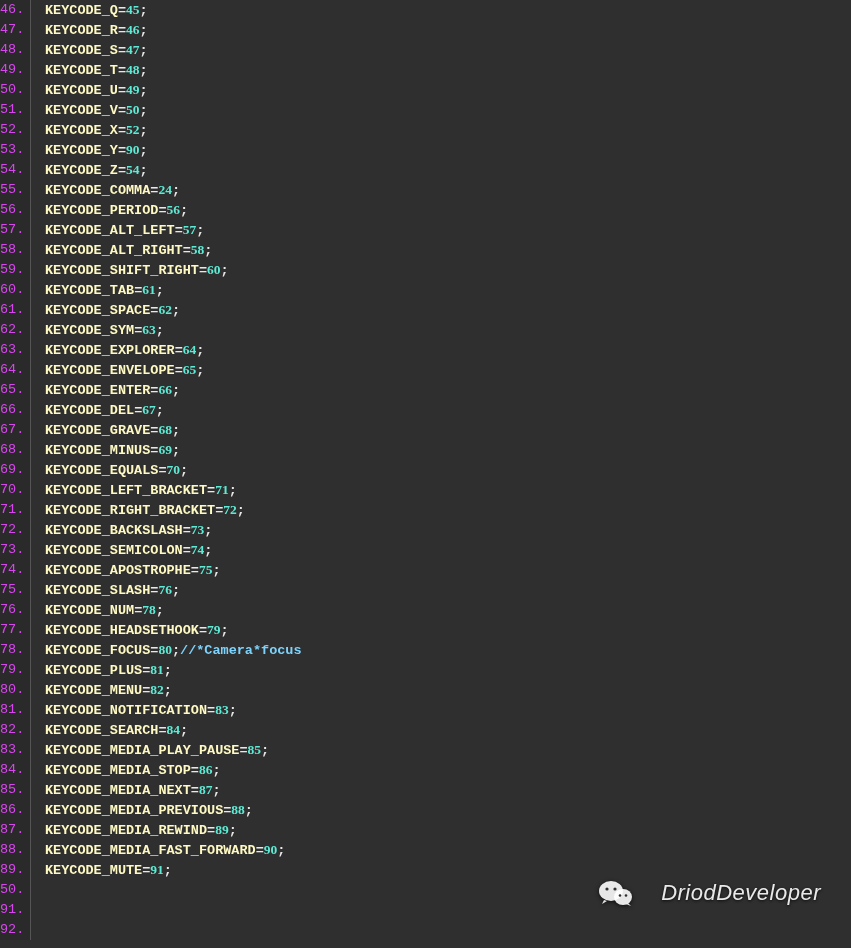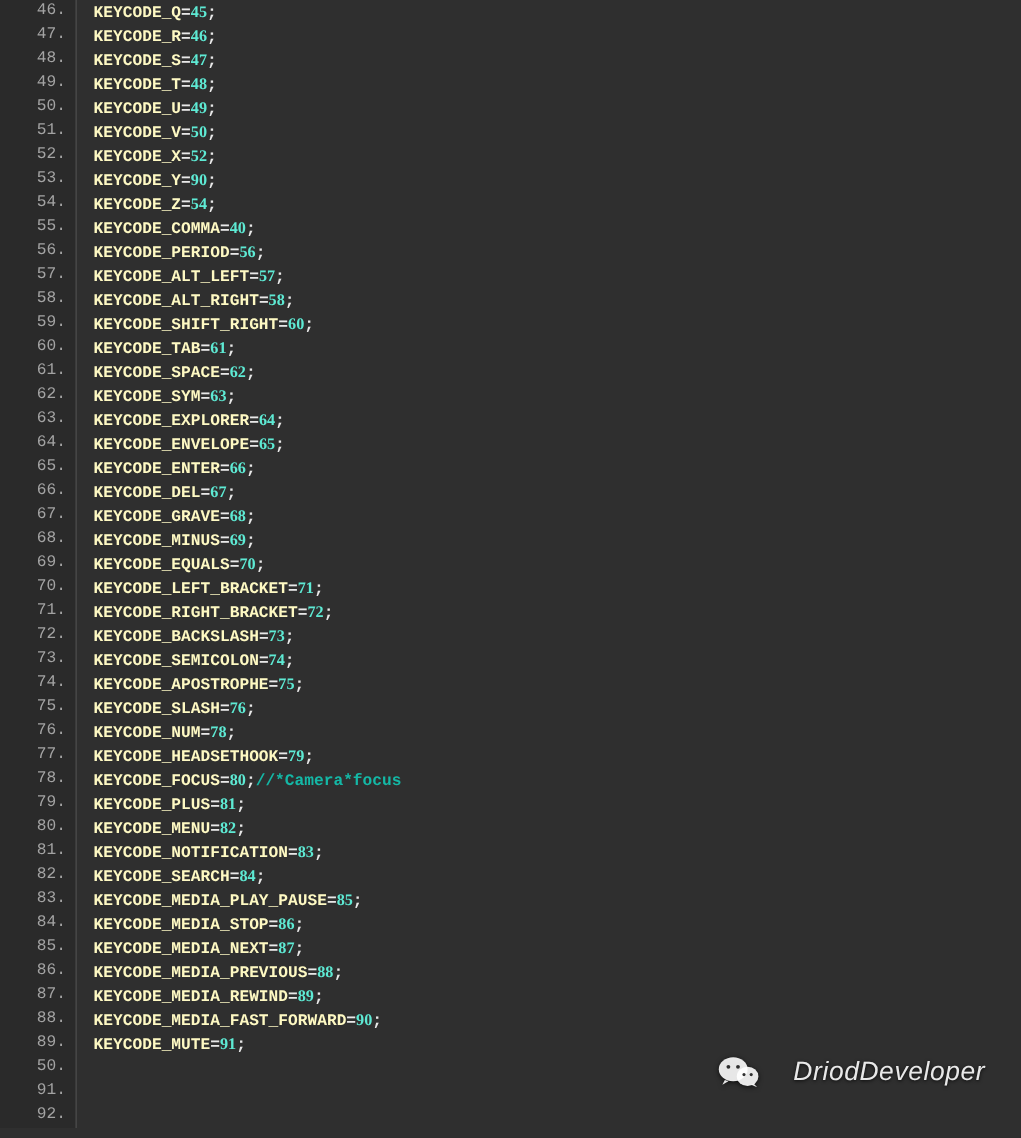--- a/index.html
+++ b/index.html
@@ -12,41 +12,41 @@
     width: 851px;
     height: 948px;
     overflow: hidden;
     position: relative;
     font-weight: bold;
   }
   .editor {
     display: flex;
   }
   .gutter {
-    width: 64px;
+    width: 31px;
     background: #2a2a2a;
     text-align: right;
     padding-right: 8px;
-    color: #a3a3a3;
+    color: #d946ef;
     user-select: none;
     border-right: 1px solid #555;
     font-weight: normal;
   }
   .code {
     background: #2f2f2f;
     padding-left: 14px;
     flex: 1;
   }
   .line { height: 20px; white-space: pre; }
   .gline { height: 20px; }
   .ident { color: #fef9c3; }
   .op { color: #e8e8e8; }
   .num { color: #5eead4; font-family: Liberation Serif, serif; }
   .semi { color: #e8e8e8; }
-  .comment { color: #14b8a6; }
+  .comment { color: #7dd3fc; }
 
   .watermark {
     position: absolute;
     right: 30px;
     bottom: 40px;
     display: flex;
     align-items: center;
     color: rgba(255,255,255,0.9);
     font-family: Arial, sans-serif;
     font-size: 22px;
@@ -115,21 +115,21 @@
   <div class="code" id="code">
       <div class="line"><span class="ident">KEYCODE_Q</span><span class="op">=</span><span class="num">45</span><span class="semi">;</span></div>
       <div class="line"><span class="ident">KEYCODE_R</span><span class="op">=</span><span class="num">46</span><span class="semi">;</span></div>
       <div class="line"><span class="ident">KEYCODE_S</span><span class="op">=</span><span class="num">47</span><span class="semi">;</span></div>
       <div class="line"><span class="ident">KEYCODE_T</span><span class="op">=</span><span class="num">48</span><span class="semi">;</span></div>
       <div class="line"><span class="ident">KEYCODE_U</span><span class="op">=</span><span class="num">49</span><span class="semi">;</span></div>
       <div class="line"><span class="ident">KEYCODE_V</span><span class="op">=</span><span class="num">50</span><span class="semi">;</span></div>
       <div class="line"><span class="ident">KEYCODE_X</span><span class="op">=</span><span class="num">52</span><span class="semi">;</span></div>
       <div class="line"><span class="ident">KEYCODE_Y</span><span class="op">=</span><span class="num">90</span><span class="semi">;</span></div>
       <div class="line"><span class="ident">KEYCODE_Z</span><span class="op">=</span><span class="num">54</span><span class="semi">;</span></div>
-      <div class="line"><span class="ident">KEYCODE_COMMA</span><span class="op">=</span><span class="num">40</span><span class="semi">;</span></div>
+      <div class="line"><span class="ident">KEYCODE_COMMA</span><span class="op">=</span><span class="num">24</span><span class="semi">;</span></div>
       <div class="line"><span class="ident">KEYCODE_PERIOD</span><span class="op">=</span><span class="num">56</span><span class="semi">;</span></div>
       <div class="line"><span class="ident">KEYCODE_ALT_LEFT</span><span class="op">=</span><span class="num">57</span><span class="semi">;</span></div>
       <div class="line"><span class="ident">KEYCODE_ALT_RIGHT</span><span class="op">=</span><span class="num">58</span><span class="semi">;</span></div>
       <div class="line"><span class="ident">KEYCODE_SHIFT_RIGHT</span><span class="op">=</span><span class="num">60</span><span class="semi">;</span></div>
       <div class="line"><span class="ident">KEYCODE_TAB</span><span class="op">=</span><span class="num">61</span><span class="semi">;</span></div>
       <div class="line"><span class="ident">KEYCODE_SPACE</span><span class="op">=</span><span class="num">62</span><span class="semi">;</span></div>
       <div class="line"><span class="ident">KEYCODE_SYM</span><span class="op">=</span><span class="num">63</span><span class="semi">;</span></div>
       <div class="line"><span class="ident">KEYCODE_EXPLORER</span><span class="op">=</span><span class="num">64</span><span class="semi">;</span></div>
       <div class="line"><span class="ident">KEYCODE_ENVELOPE</span><span class="op">=</span><span class="num">65</span><span class="semi">;</span></div>
       <div class="line"><span class="ident">KEYCODE_ENTER</span><span class="op">=</span><span class="num">66</span><span class="semi">;</span></div>

